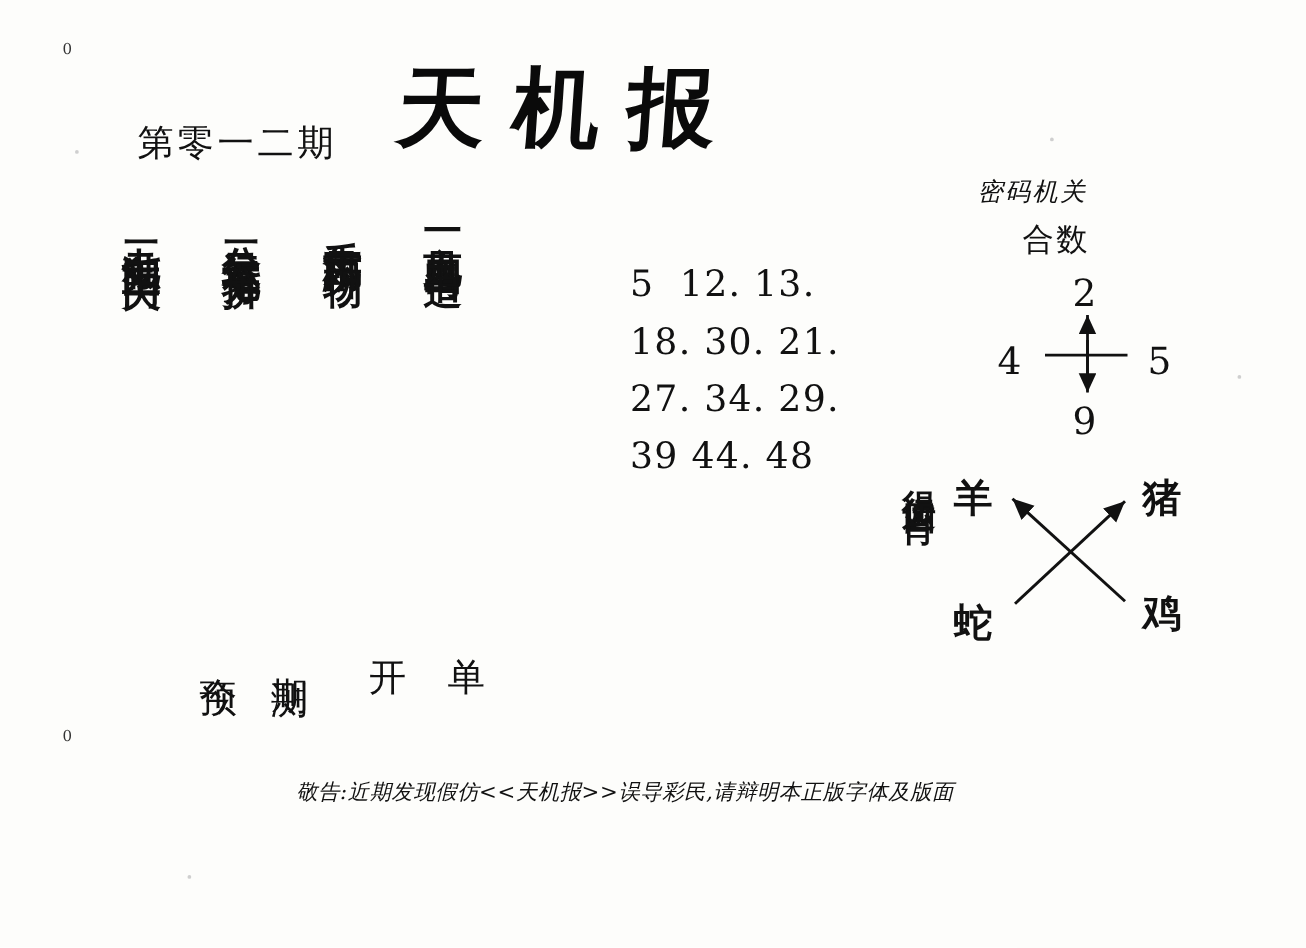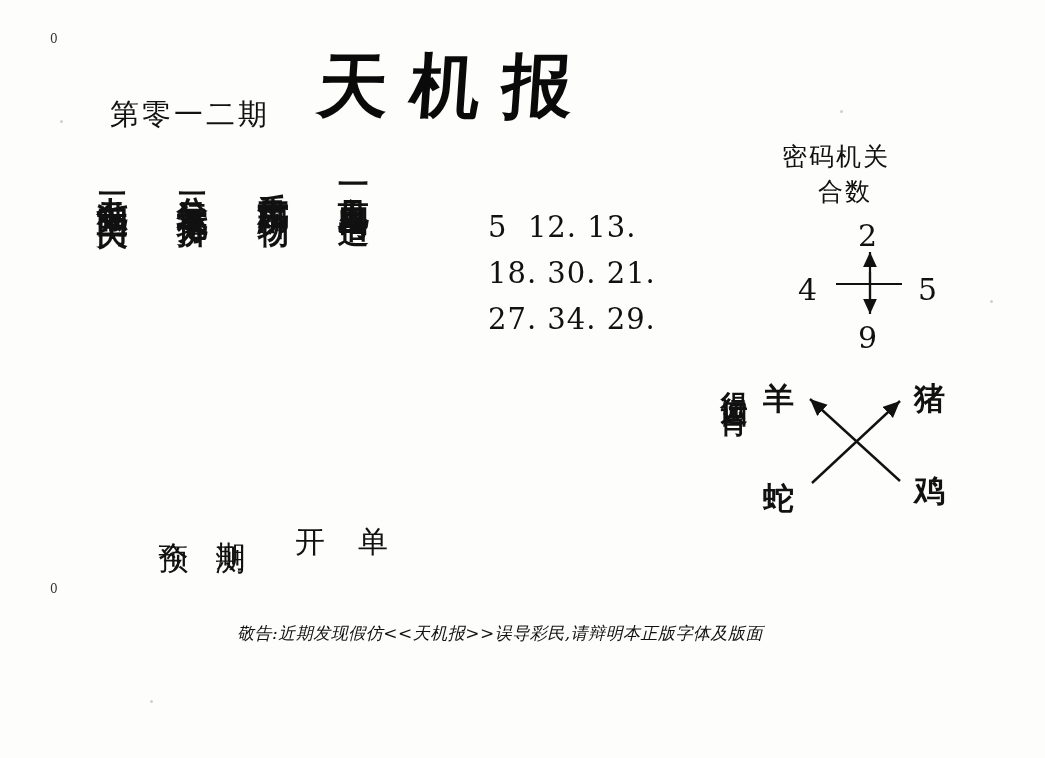--- a/index.html
+++ b/index.html
@@ -65,36 +65,37 @@
   
   .rec-title {
     position: absolute;
     left: 478px;
     top: 145px;
     font-size: 28px;
     letter-spacing: 3px;
   }
   .rec-numbers {
     position: absolute;
-    left: 488px;
+    left: 504px;
     top: 205px;
     font-size: 29px;
     line-height: 1.58;
     letter-spacing: 1px;
     font-family: "DejaVu Serif", "Liberation Serif", serif;
   }
   .rec-numbers div { white-space: pre; }
 
   
   .pm-title {
     position: absolute;
     left: 782px;
     top: 140px;
-    font-size: 25px;
+    font-size: 20px;
     letter-spacing: 2px;
+    font-style: italic;
   }
   .pm-sub {
     position: absolute;
     left: 818px;
     top: 175px;
     font-size: 25px;
     letter-spacing: 2px;
   }
   .cross-wrap {
     position: absolute;
@@ -217,20 +218,21 @@
 
   <div class="vcol vcol-1">一言见出四马追</div>
   <div class="vcol vcol-2">千年风雨钟一物</div>
   <div class="vcol vcol-3">三分运气七分拼</div>
   <div class="vcol vcol-4">三七独闹玉门关</div>
 
   <div class="rec-numbers">
     <div>5  12. 13.</div>
     <div>18. 30. 21.</div>
     <div>27. 34. 29.</div>
+    <div>39 44. 48</div>
   </div>
 
   <div class="pm-title">密码机关</div>
   <div class="pm-sub">合数</div>
 
   <div class="cross-wrap">
     <svg width="160" height="150" viewBox="0 0 160 150">
       <defs>
         <marker id="ah" markerWidth="9" markerHeight="9" refX="7" refY="3.2" orient="auto">
           <path d="M0,0 L7,3.2 L0,6.4 z" fill="#111"></path>

